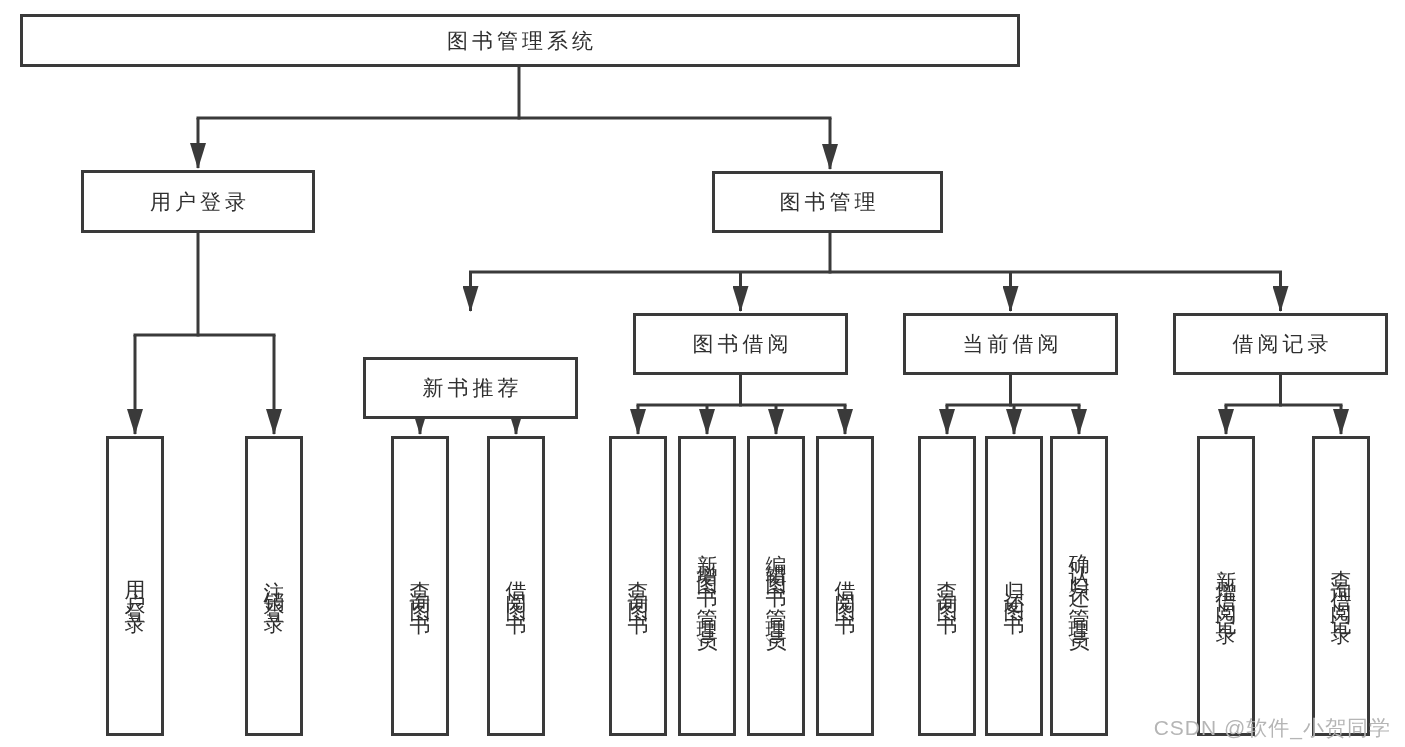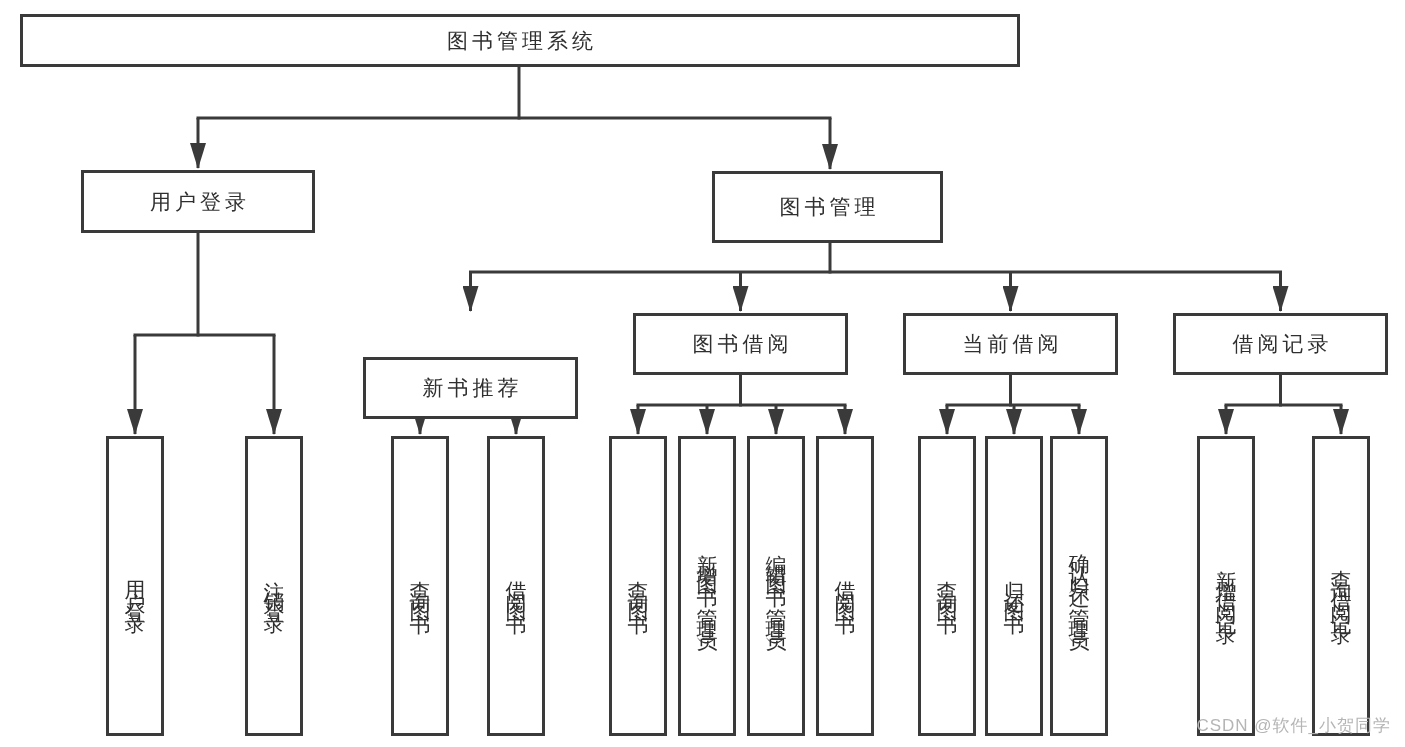--- a/index.html
+++ b/index.html
@@ -37,21 +37,21 @@
     writing-mode: vertical-rl;
     text-orientation: mixed;
     font-size: 21px;
     letter-spacing: 11px;
     line-height: 1.15;
     white-space: nowrap;
   }
   .watermark {
     position: absolute;
     top: 714px; right: 14px;
-    font-size: 17px;
+    font-size: 21px;
     color: var(--watermark);
     letter-spacing: 1px;
     z-index: 2;
     white-space: nowrap;
   }
 </style>
 </head>
 <body>
 
 <div id="stage">
@@ -118,21 +118,21 @@
     </g>
   </svg>
 
   <div class="node h-node" style="left:20px; top:14px; width:1000px; height:53px;">
     <span>图书管理系统</span>
   </div>
 
   <div class="node h-node" style="left:81px; top:170px; width:234px; height:63px;">
     <span>用户登录</span>
   </div>
-  <div class="node h-node" style="left:712px; top:171px; width:231px; height:72px;">
+  <div class="node h-node" style="left:712px; top:171px; width:231px; height:62px;">
     <span>图书管理</span>
   </div>
 
   <div class="node h-node" style="left:363px; top:313px; width:215px; height:62px;margin-top:44px;">
     <span>新书推荐</span>
   </div>
   <div class="node h-node" style="left:633px; top:313px; width:215px; height:62px;">
     <span>图书借阅</span>
   </div>
   <div class="node h-node" style="left:1173px; top:313px; width:215px; height:62px;">

